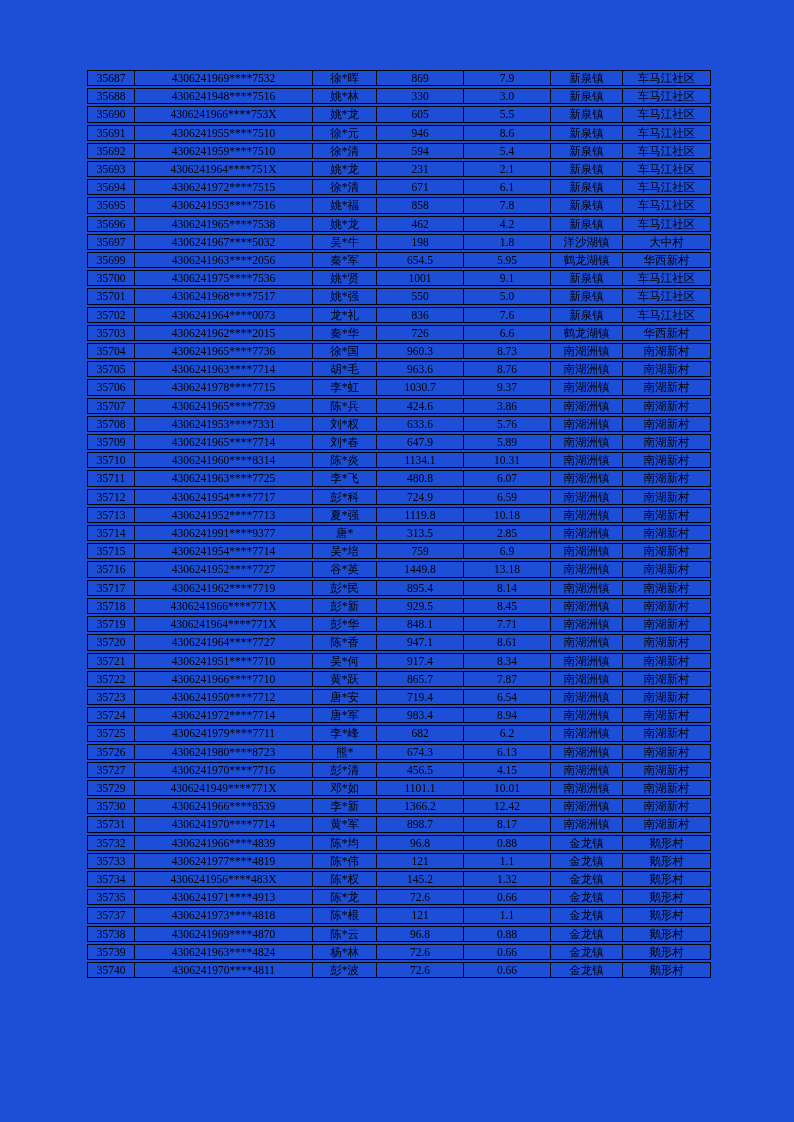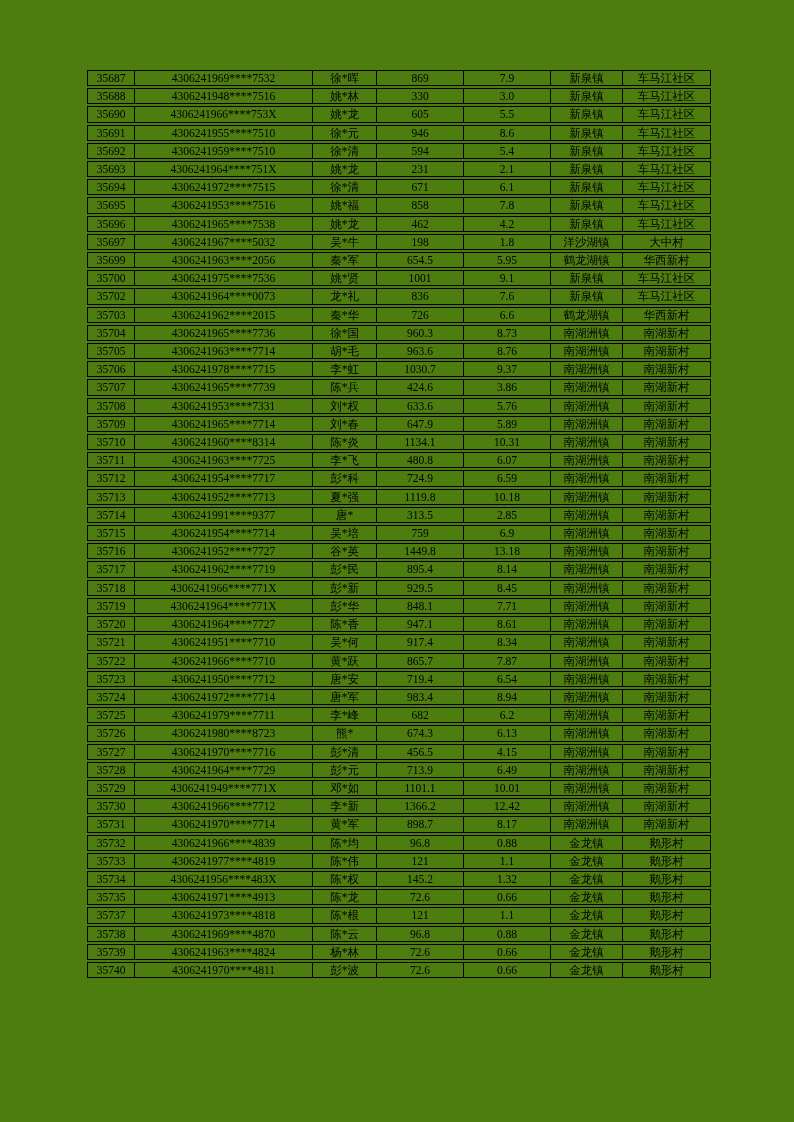--- a/index.html
+++ b/index.html
@@ -12,21 +12,21 @@
     height: 1122px;
     position: relative;
     font-family: "Liberation Serif", "DejaVu Serif", serif;
     color: #000000;
   }
   .sheet {
     position: absolute;
     left: 0; top: 0;
     width: 794px;
     height: 1122px;
-    background: #4d7c0f;
+    background: #1d4ed8;
     overflow: hidden;
   }
   table.records {
     position: absolute;
     left: 87px;
     top: 68px;
     width: 624px;
     table-layout: fixed;
     border-collapse: separate;
     border-spacing: 0 2px;
@@ -167,20 +167,29 @@
         <tr>
           <td>35700</td>
           <td>4306241975****7536</td>
           <td>姚*贤</td>
           <td>1001</td>
           <td>9.1</td>
           <td>新泉镇</td>
           <td>车马江社区</td>
         </tr>
         <tr>
+          <td>35701</td>
+          <td>4306241968****7517</td>
+          <td>姚*强</td>
+          <td>550</td>
+          <td>5.0</td>
+          <td>新泉镇</td>
+          <td>车马江社区</td>
+        </tr>
+        <tr>
           <td>35702</td>
           <td>4306241964****0073</td>
           <td>龙*礼</td>
           <td>836</td>
           <td>7.6</td>
           <td>新泉镇</td>
           <td>车马江社区</td>
         </tr>
         <tr>
           <td>35703</td>
@@ -401,40 +410,31 @@
         <tr>
           <td>35727</td>
           <td>4306241970****7716</td>
           <td>彭*清</td>
           <td>456.5</td>
           <td>4.15</td>
           <td>南湖洲镇</td>
           <td>南湖新村</td>
         </tr>
         <tr>
-          <td>35728</td>
-          <td>4306241964****7729</td>
-          <td>彭*元</td>
-          <td>713.9</td>
-          <td>6.49</td>
-          <td>南湖洲镇</td>
-          <td>南湖新村</td>
-        </tr>
-        <tr>
           <td>35729</td>
           <td>4306241949****771X</td>
           <td>邓*如</td>
           <td>1101.1</td>
           <td>10.01</td>
           <td>南湖洲镇</td>
           <td>南湖新村</td>
         </tr>
         <tr>
           <td>35730</td>
-          <td>4306241966****7712</td>
+          <td>4306241966****8539</td>
           <td>李*新</td>
           <td>1366.2</td>
           <td>12.42</td>
           <td>南湖洲镇</td>
           <td>南湖新村</td>
         </tr>
         <tr>
           <td>35731</td>
           <td>4306241970****7714</td>
           <td>黄*军</td>

